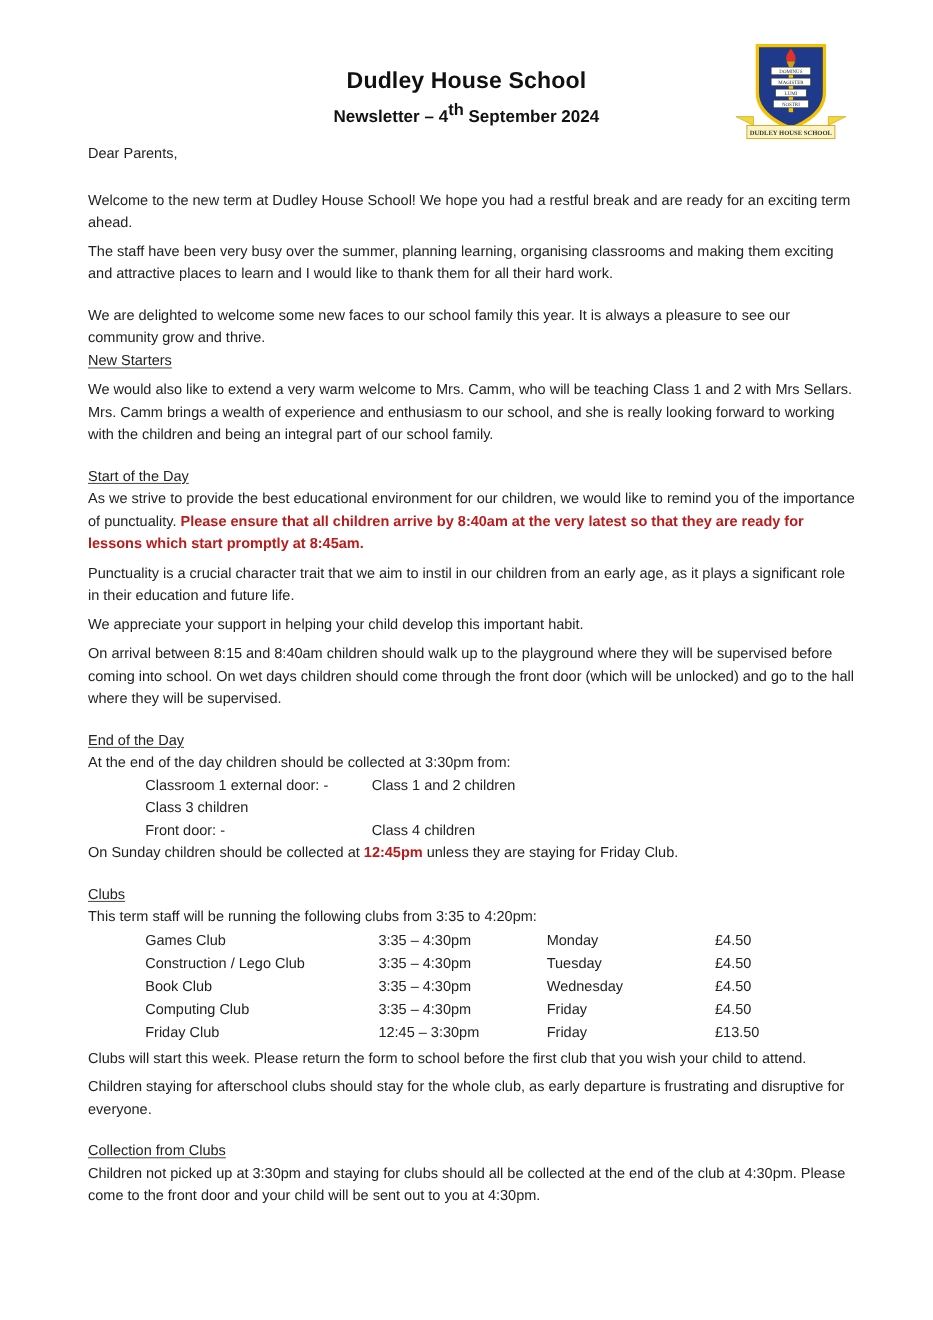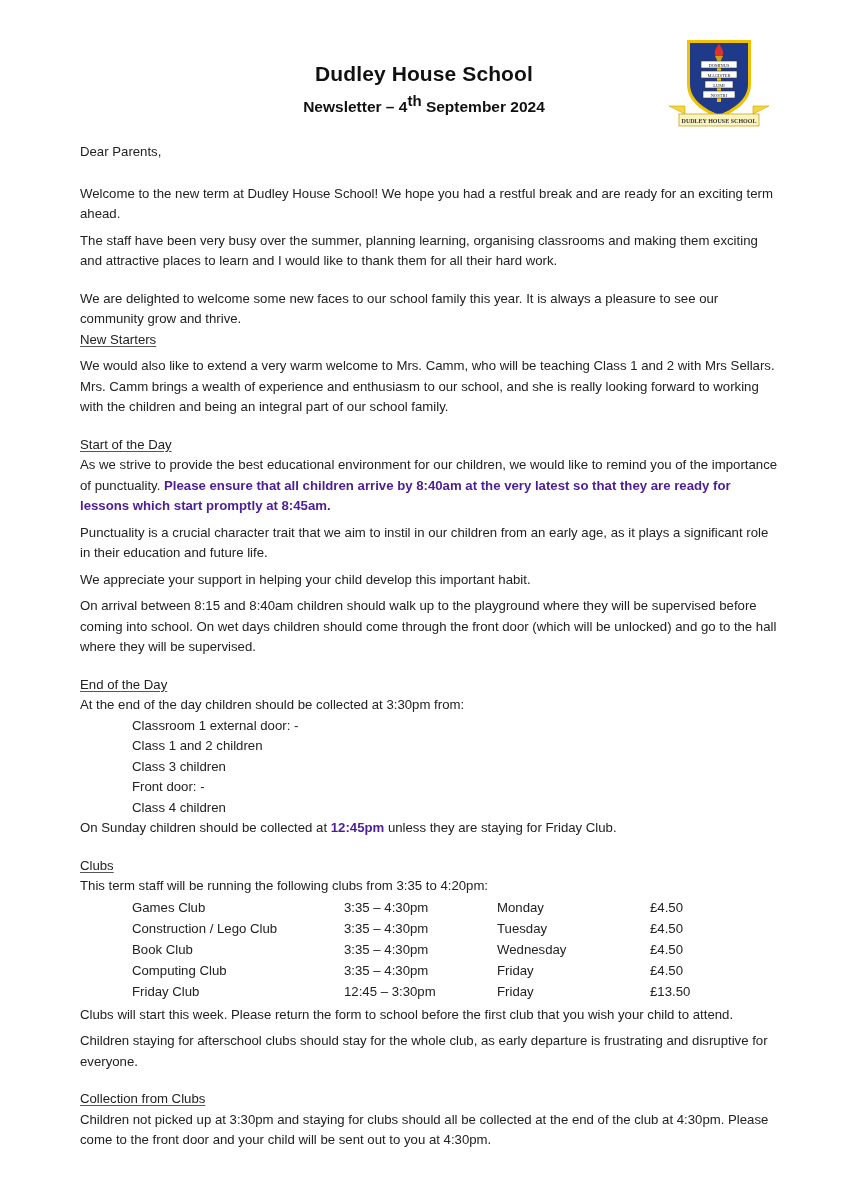--- a/index.html
+++ b/index.html
@@ -5,27 +5,27 @@
   html, body { margin: 0; padding: 0; background: #ffffff; }
   body { width: 848px; height: 1200px; position: relative; overflow: hidden;
          font-family: "Liberation Sans", sans-serif; color: #1a1a1a; }
   .page { position: absolute; left: 0; top: 0; width: 848px; height: 848px; }
   .title { position: absolute; left: 0; width: 848px; top: 62px; text-align: center;
            font-size: 21px; font-weight: bold; color: #111; letter-spacing: 0.1px; }
   .subtitle { position: absolute; left: 0; width: 848px; top: 98px; text-align: center;
               font-size: 15.5px; font-weight: bold; color: #111; }
   .subtitle sup { font-size: 15px; vertical-align: super; line-height: 0; }
   .logo { position: absolute; left: 665px; top: 36px; width: 108px; height: 96px; }
-  .body-text { position: absolute; left: 80px; width: 700px; font-size: 13.2px; line-height: 20.5px; color: #222; margin-top: 12px; }
+  .body-text { position: absolute; left: 80px; width: 700px; font-size: 13.2px; line-height: 20.5px; color: #222; }
   .p { margin: 0; }
   .gap-s { height: 6px; }
   .gap-l { height: 17px; }
   .heading { text-decoration: underline; text-decoration-color: #555; text-underline-offset: 2px; }
-  .bold { font-weight: bold; color: #4c1d95; }
-  .door-row { display: flex; padding-left: 52px; flex-direction: column; }
+  .bold { font-weight: bold; color: #b91c1c; }
+  .door-row { display: flex; padding-left: 52px; }
   .door-row .c1 { width: 206px; }
   .club-row { display: flex; padding-left: 52px; height: 21px; line-height: 21px; }
   .club-row .n { width: 212px; }
   .club-row .t { width: 153px; }
   .club-row .d { width: 153px; }
   .club-row .pr { width: 80px; }
 </style>
 </head>
 <body>
 

